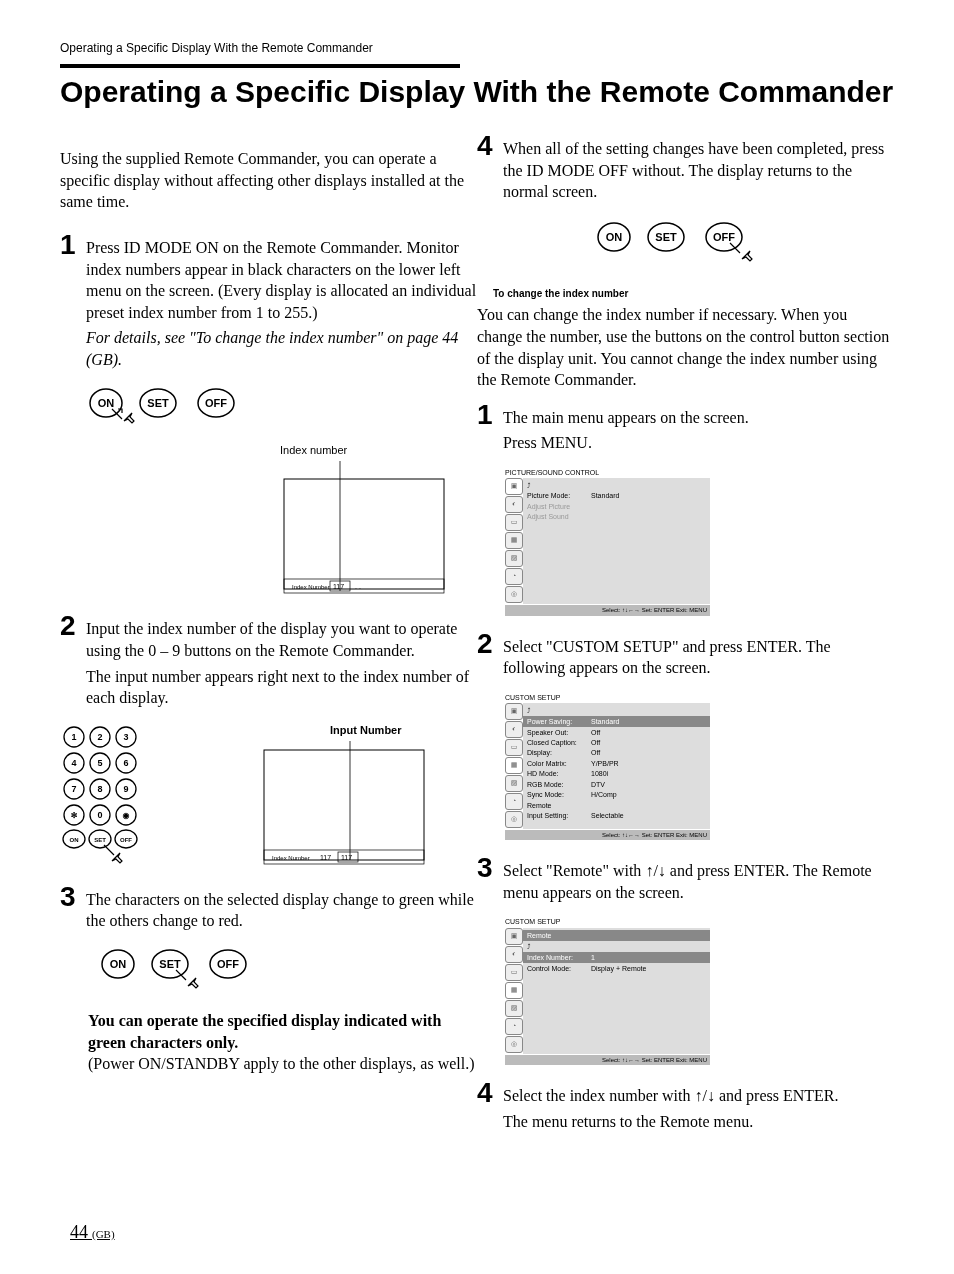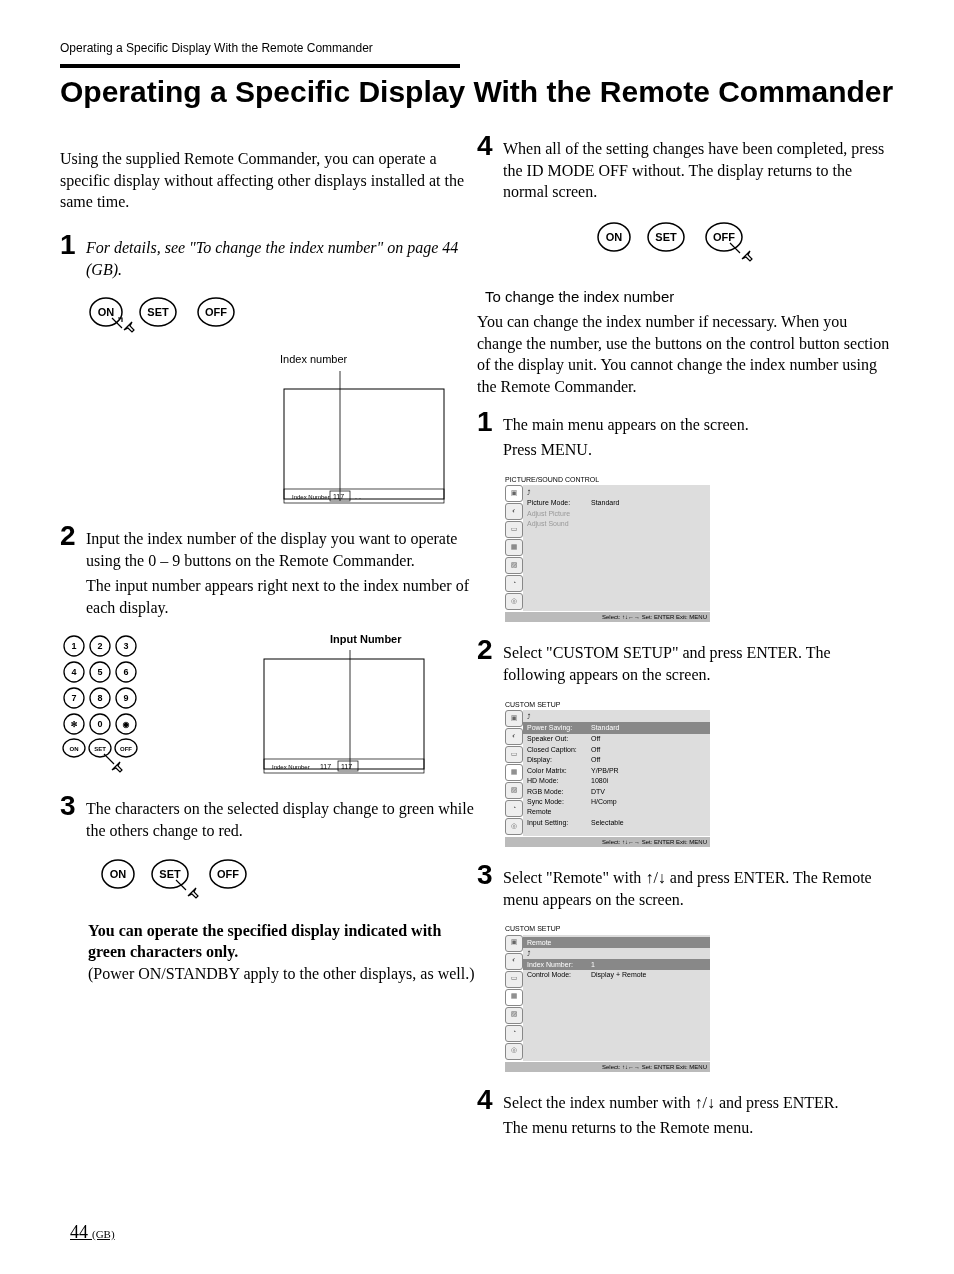--- a/index.html
+++ b/index.html
@@ -54,23 +54,23 @@
     flex: none;
   }
   .step-body {
     flex: 1;
     padding-top: 6px;
   }
   .step-body p { margin: 0 0 4px 0; }
   .italic { font-style: italic; }
   .sans-bold {
     font-family: Arial, Helvetica, sans-serif;
-    font-weight: normal;
-    font-size: 15px;
-    margin: 18px 0 4px 8px;
+    font-weight: bold;
+    font-size: 10px;
+    margin: 18px 0 4px 16px;
   }
   svg { display: block; }
   .figure { margin: 10px 0 14px 28px; }
   .figure-center { margin: 12px auto 18px auto; }
   .caption-sans {
     font-family: Arial, Helvetica, sans-serif;
     font-size: 11px;
   }
   .menu-box {
     margin: 8px 0 14px 28px;
@@ -141,20 +141,21 @@
 <h1>Operating a Specific Display With the Remote Commander</h1>
 
 <div class="columns">
 
 <div class="col">
   <p class="intro">Using the supplied Remote Commander, you can operate a specific display without affecting other displays installed at the same time.</p>
 
   <div class="step">
     <div class="step-num">1</div>
     <div class="step-body">
+      <p>Press ID MODE ON on the Remote Commander. Monitor index numbers appear in black characters on the lower left menu on the screen. (Every display is allocated an individual preset index number from 1 to 255.)</p>
       <p class="italic">For details, see "To change the index number" on page 44 (GB).</p>
     </div>
   </div>
 
   <div class="figure">
     <svg width="180" height="44">
       <g font-family="Arial" font-size="11" font-weight="bold" text-anchor="middle">
         <ellipse cx="18" cy="18" rx="16" ry="14" fill="none" stroke="#000" stroke-width="1.5"></ellipse>
         <text x="18" y="22">ON</text>
         <ellipse cx="70" cy="18" rx="18" ry="14" fill="none" stroke="#000" stroke-width="1.5"></ellipse>

